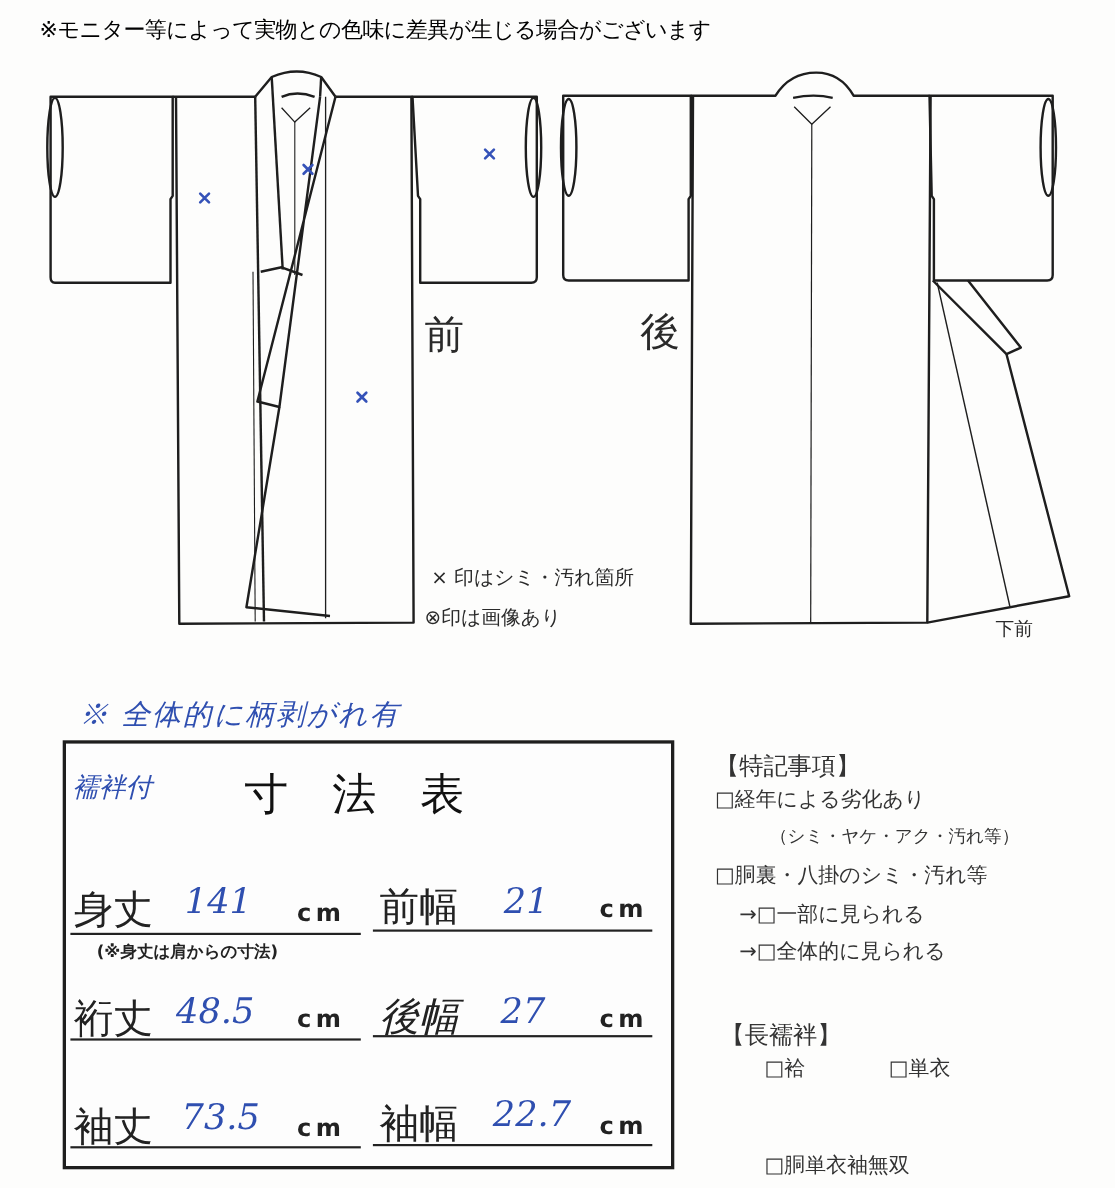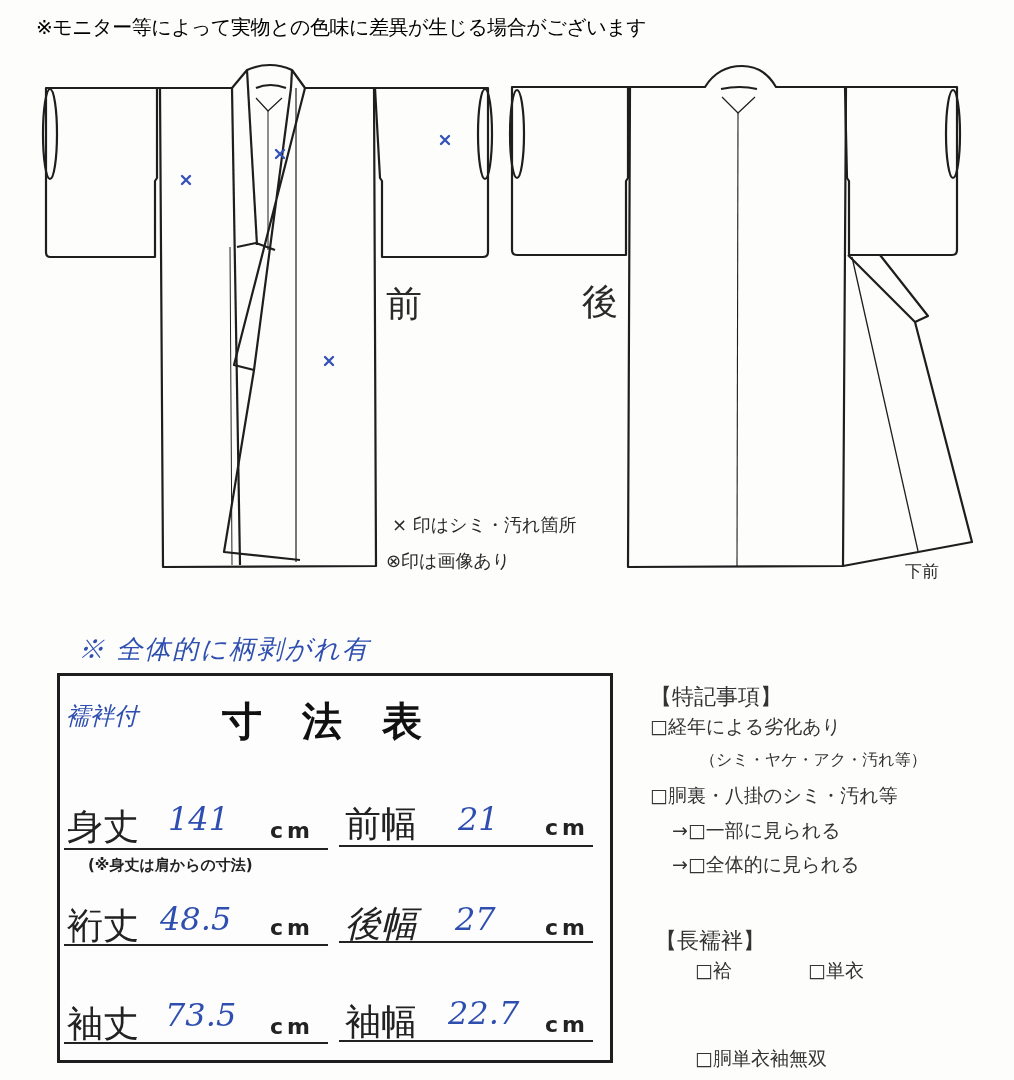--- a/index.html
+++ b/index.html
@@ -9,27 +9,27 @@
     font-family: "DejaVu Sans", sans-serif;
     color: #222;
   }
   .abs { position: absolute; }
   .notice { left: 36px; top: 14px; font-size: 20px; letter-spacing: -0.5px; color: #000000; white-space: nowrap; }
   svg.drawing { position: absolute; left: 0; top: 0; }
   .label-big { font-size: 36px; color: #2a2a2a; }
   .legend { font-size: 18px; color: #2a2a2a; white-space: nowrap; }
   .small { font-size: 17px; color: #2a2a2a; }
   .hand { color: #2f4fb0; font-family: "DejaVu Serif", serif; font-style: italic; }
-  .hand-note { left: 78px; top: 632px; font-size: 26px; letter-spacing: 2px; }
+  .hand-note { left: 72px; top: 632px; font-size: 26px; letter-spacing: 2px; }
   .table-box {
     left: 57px; top: 673px; width: 556px; height: 390px;
     border: 3px solid #1e1e1e; box-sizing: border-box; background: #fdfdfd;
   }
   .table-tag { left: 66px; top: 700px; font-size: 24px; }
-  .table-title { left: 222px; top: 694px; font-size: 40px; font-weight: bold; letter-spacing: 40px; color: #111; }
+  .table-title { left: 222px; top: 694px; font-size: 40px; font-weight: normal; letter-spacing: 40px; color: #111; }
   .row-label { font-size: 36px; color: #222; }
   .row-value { font-size: 32px; }
   .row-unit { font-size: 22px; font-weight: bold; color: #222; letter-spacing: 4px; }
   .rule { height: 2px; background: #222; }
   .sub-note { font-size: 15px; font-weight: bold; color: #222; white-space: nowrap; }
   .notes { left: 650px; font-size: 19px; color: #333; white-space: nowrap; }
   .notes.head { font-size: 22px; }
 </style>
 </head>
 <body>

